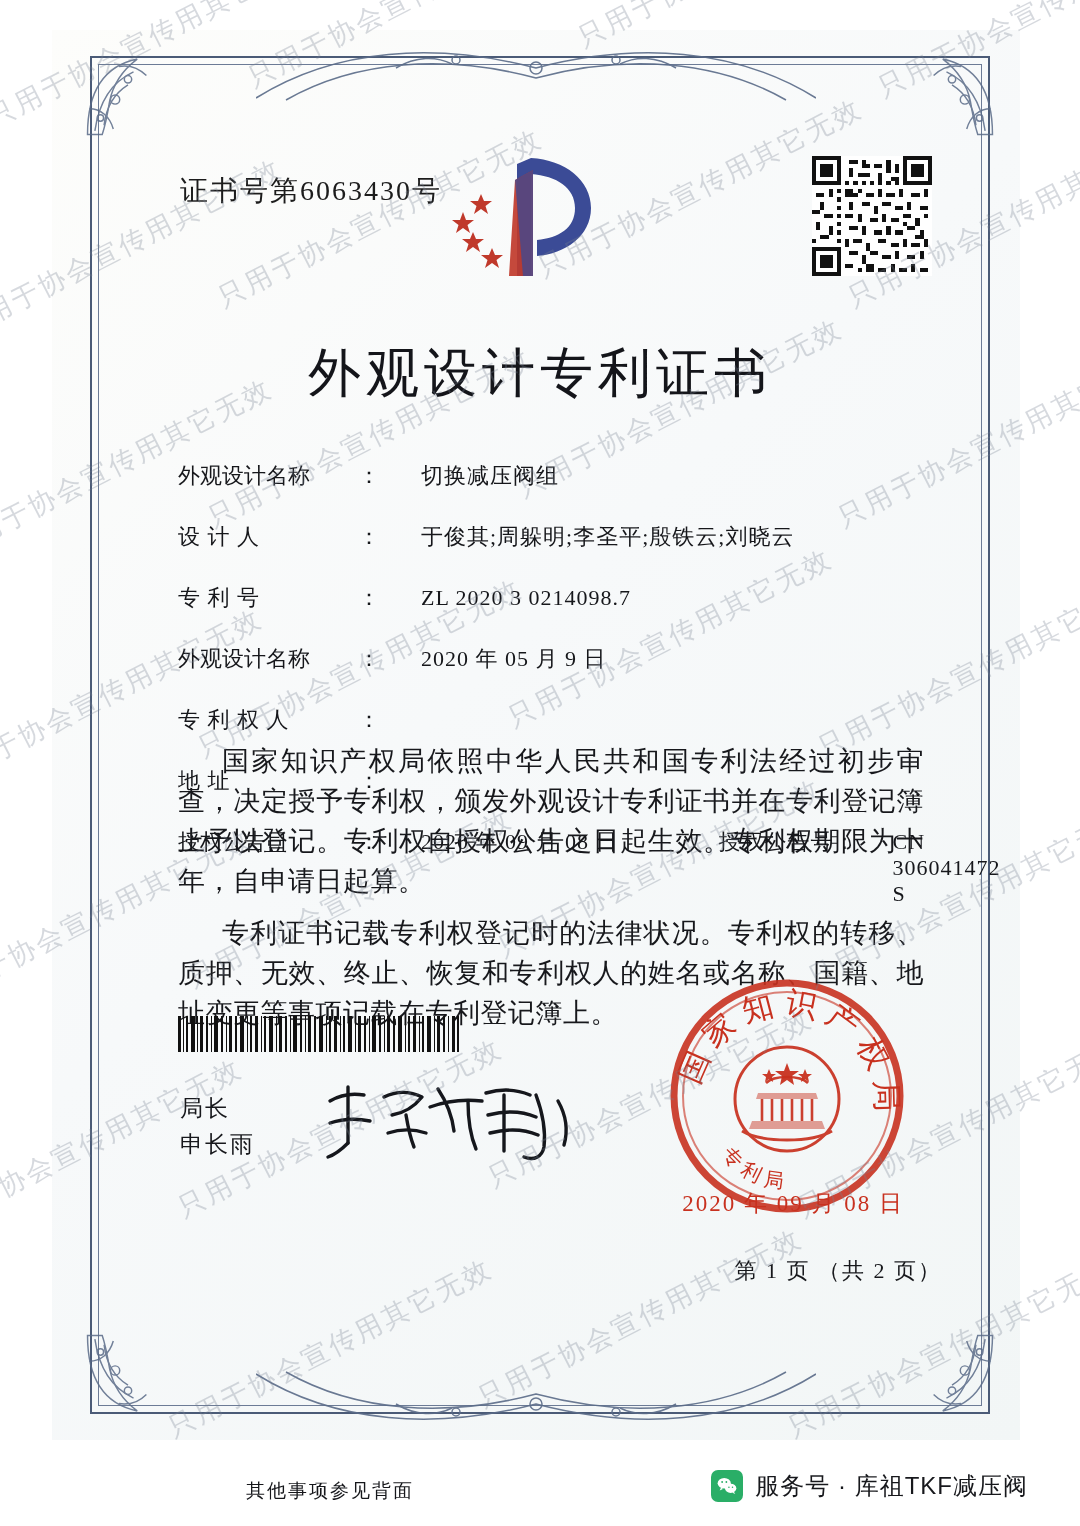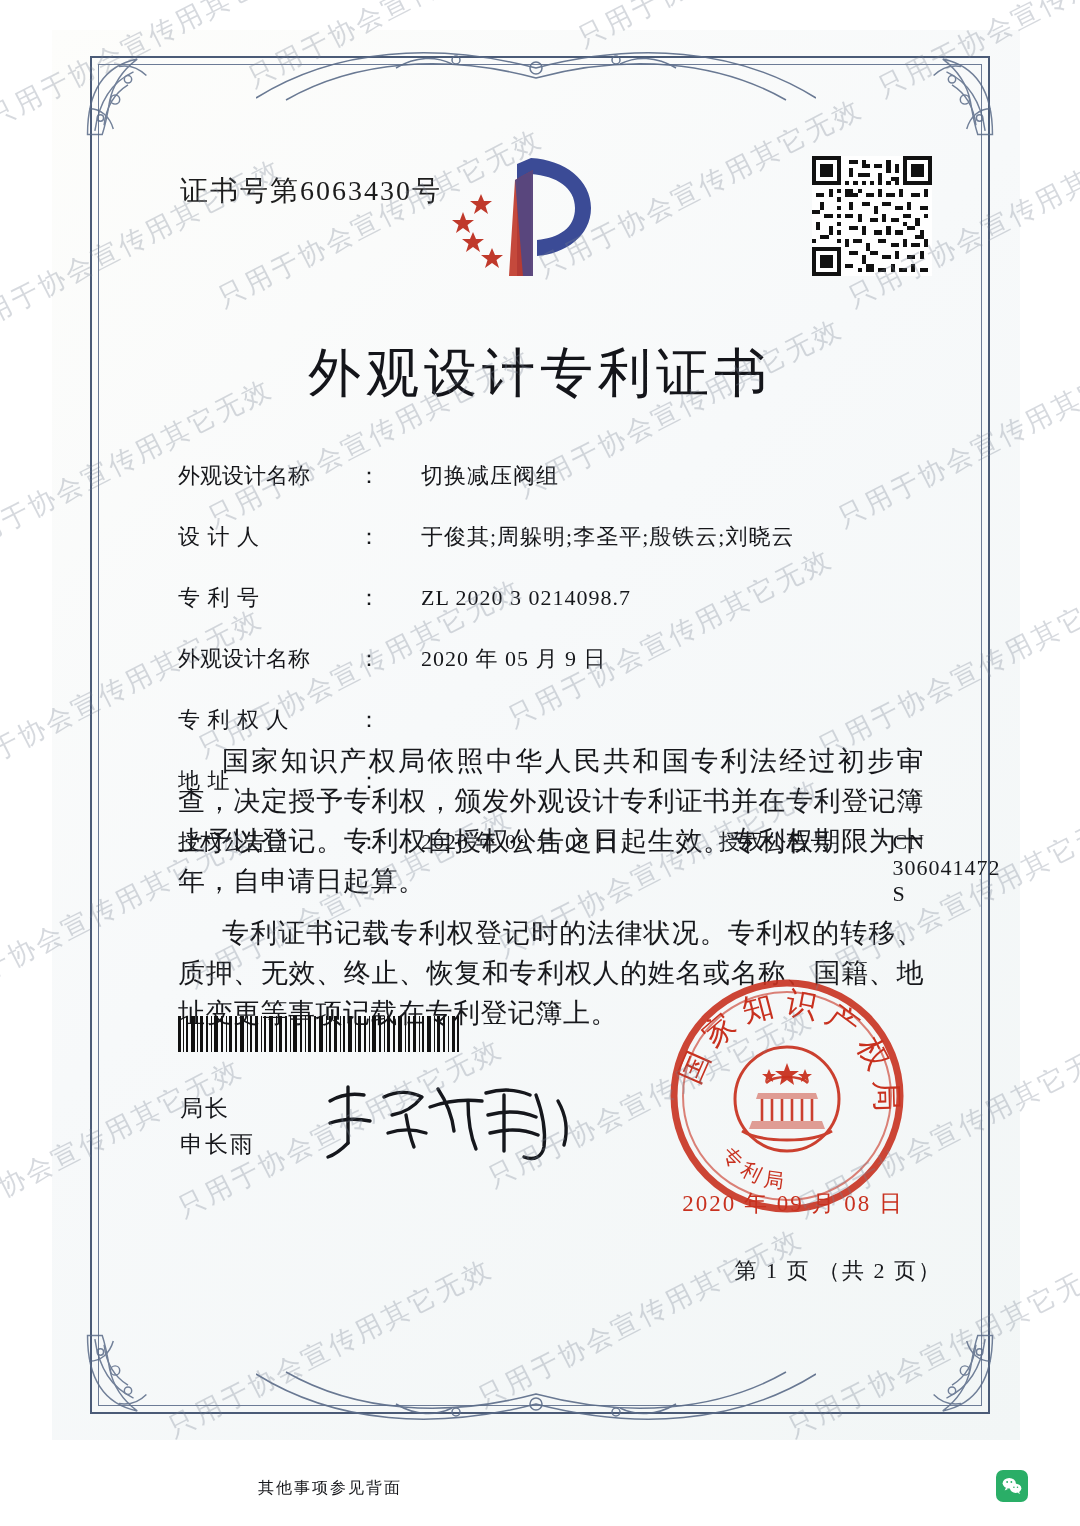--- a/index.html
+++ b/index.html
@@ -254,21 +254,21 @@
     letter-spacing: 2px;
   }
 
   
   .footer-note {
     position: absolute;
     left: 0;
     top: 1478px;
     width: 660px;
     text-align: center;
-    font-size: 16px;
+    font-size: 19px;
     color: #16171b;
     letter-spacing: 2px;
     z-index: 8;
   }
   .footer-brand {
     position: absolute;
     right: 52px;
     top: 1470px;
     display: flex;
     align-items: center;
@@ -769,13 +769,14 @@
         <path d="M19.5 18.2 L21 20.8 L17.8 19.4 Z"></path>
       </g>
       <g fill="#2aae67">
         <circle cx="6.7" cy="7.6" r="1"></circle>
         <circle cx="11.3" cy="7.6" r="1"></circle>
         <circle cx="14.1" cy="13.3" r="0.85"></circle>
         <circle cx="18" cy="13.3" r="0.85"></circle>
       </g>
     </svg>
   </span>
+  <span class="footer-brand-text">服务号 · 库祖TKF减压阀</span>
 </div>
 
 </body></html>

